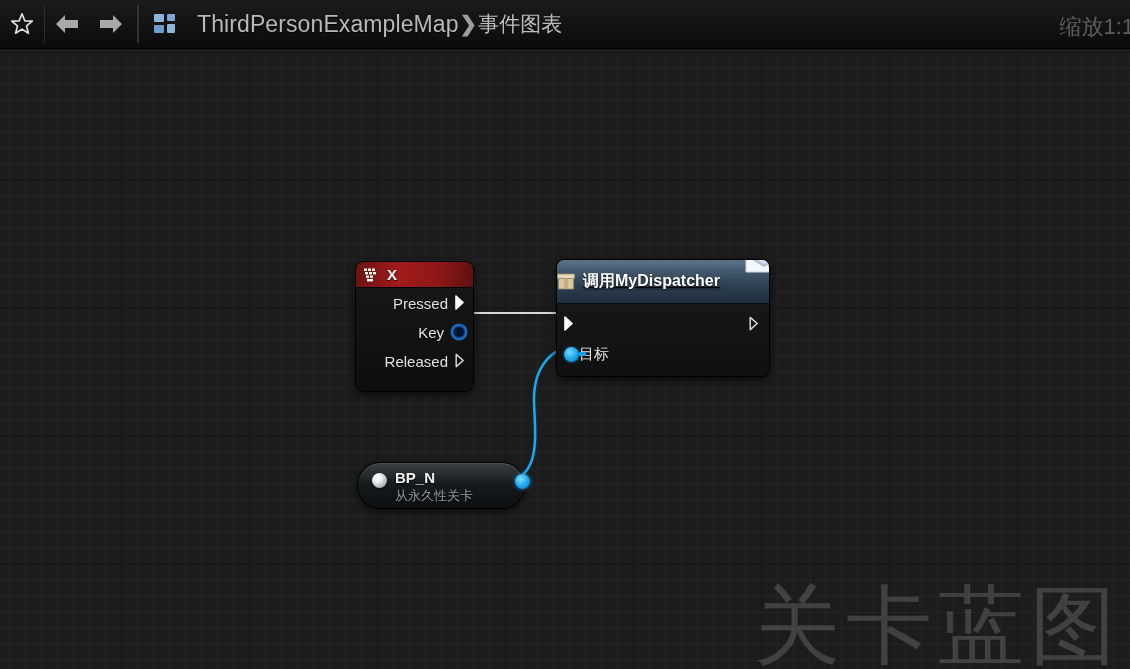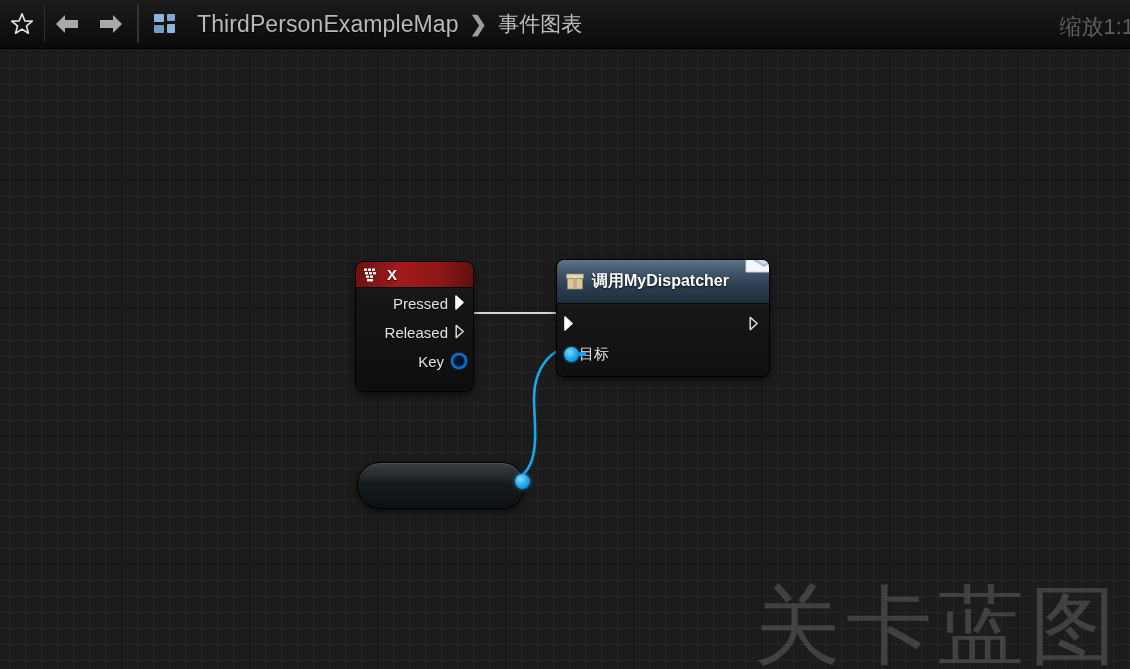--- a/index.html
+++ b/index.html
@@ -52,21 +52,20 @@
   }
   .tb-sep.thick {
     width: 2px;
     background: #343434;
     margin: 0 4px;
   }
   .bc-wrap {
     display: flex;
     align-items: center;
     margin-left: 10px;
-    gap: 10px;
   }
   .bc-text {
     color: #b9b9b9;
     font-size: 23px;
     letter-spacing: .1px;
     white-space: nowrap;
     text-shadow: 0 1px 1px #000;
   }
   .bc-sep {
     color: #9d9d9d;
@@ -208,23 +207,23 @@
     border-radius: 7px;
     background: linear-gradient(180deg, #1f1f1f 0%, #161616 45%, #101010 100%);
     box-shadow: 0 0 0 1px #000, 0 3px 10px rgba(0,0,0,.72);
     overflow: hidden;
   }
   #node-dispatch .nd-head {
     height: 44px;
     background: linear-gradient(180deg, #5c7489 0%, #41566a 28%, #2c3e50 62%, #1f2d3c 100%);
     display: flex;
     align-items: center;
-    padding-left: 9px;
     box-sizing: border-box;
     border-bottom: 1px solid #0a0d10;
+    text-decoration: underline;
   }
   #node-dispatch .nd-title {
     color: #fff;
     font-size: 16px;
     font-weight: bold;
     margin-left: 8px;
     text-shadow: 0 1px 2px rgba(0,0,0,.85);
     white-space: nowrap;
   }
   .box-icon {
@@ -406,29 +405,29 @@
       <div class="nx-body">
 
         <div class="pin-row">
           <span class="pin-label">Pressed</span>
           <svg class="exec-pin" viewBox="0 0 12 15">
             <path d="M1 1 L8 7.5 L1 14 Z" fill="#ffffff" stroke="#ffffff" stroke-width="1.6" stroke-linejoin="round"></path>
           </svg>
         </div>
 
         <div class="pin-row">
+          <span class="pin-label">Key</span>
+          <span class="key-pin"></span>
+        </div>
+
+        <div class="pin-row">
           <span class="pin-label">Released</span>
           <svg class="exec-pin" viewBox="0 0 12 15">
             <path d="M1.2 1.4 L8.2 7.5 L1.2 13.6 Z" fill="none" stroke="#d7d7d7" stroke-width="1.5" stroke-linejoin="round"></path>
           </svg>
-        </div>
-
-        <div class="pin-row">
-          <span class="pin-label">Key</span>
-          <span class="key-pin"></span>
         </div>
 
       </div>
     </div>
 
     <div class="node" id="node-dispatch">
 
       <svg class="envelope" viewBox="0 0 40 30">
         <path d="M2 9 L20 1 L38 9 L38 28 L2 28 Z" fill="#f4f7fb" stroke="#c9d4df" stroke-width="1"></path>
         <path d="M2 9 L20 20 L38 9 L38 12 L20 23 L2 12 Z" fill="#aebfd2"></path>
@@ -458,17 +457,22 @@
 
         <div class="nd-row">
           <span class="obj-pin"></span>
           <span class="nd-label">目标</span>
         </div>
 
       </div>
     </div>
 
     <div class="node" id="node-bpn">
+      <div class="bpn-inner">
+        <span class="sphere-icon"></span>
+        <span class="bpn-title">BP_N</span>
+        <span class="bpn-sub">从永久性关卡</span>
+      </div>
       <span class="bpn-outpin"></span>
     </div>
 
   </div>
 </div>
 
 </body></html>

